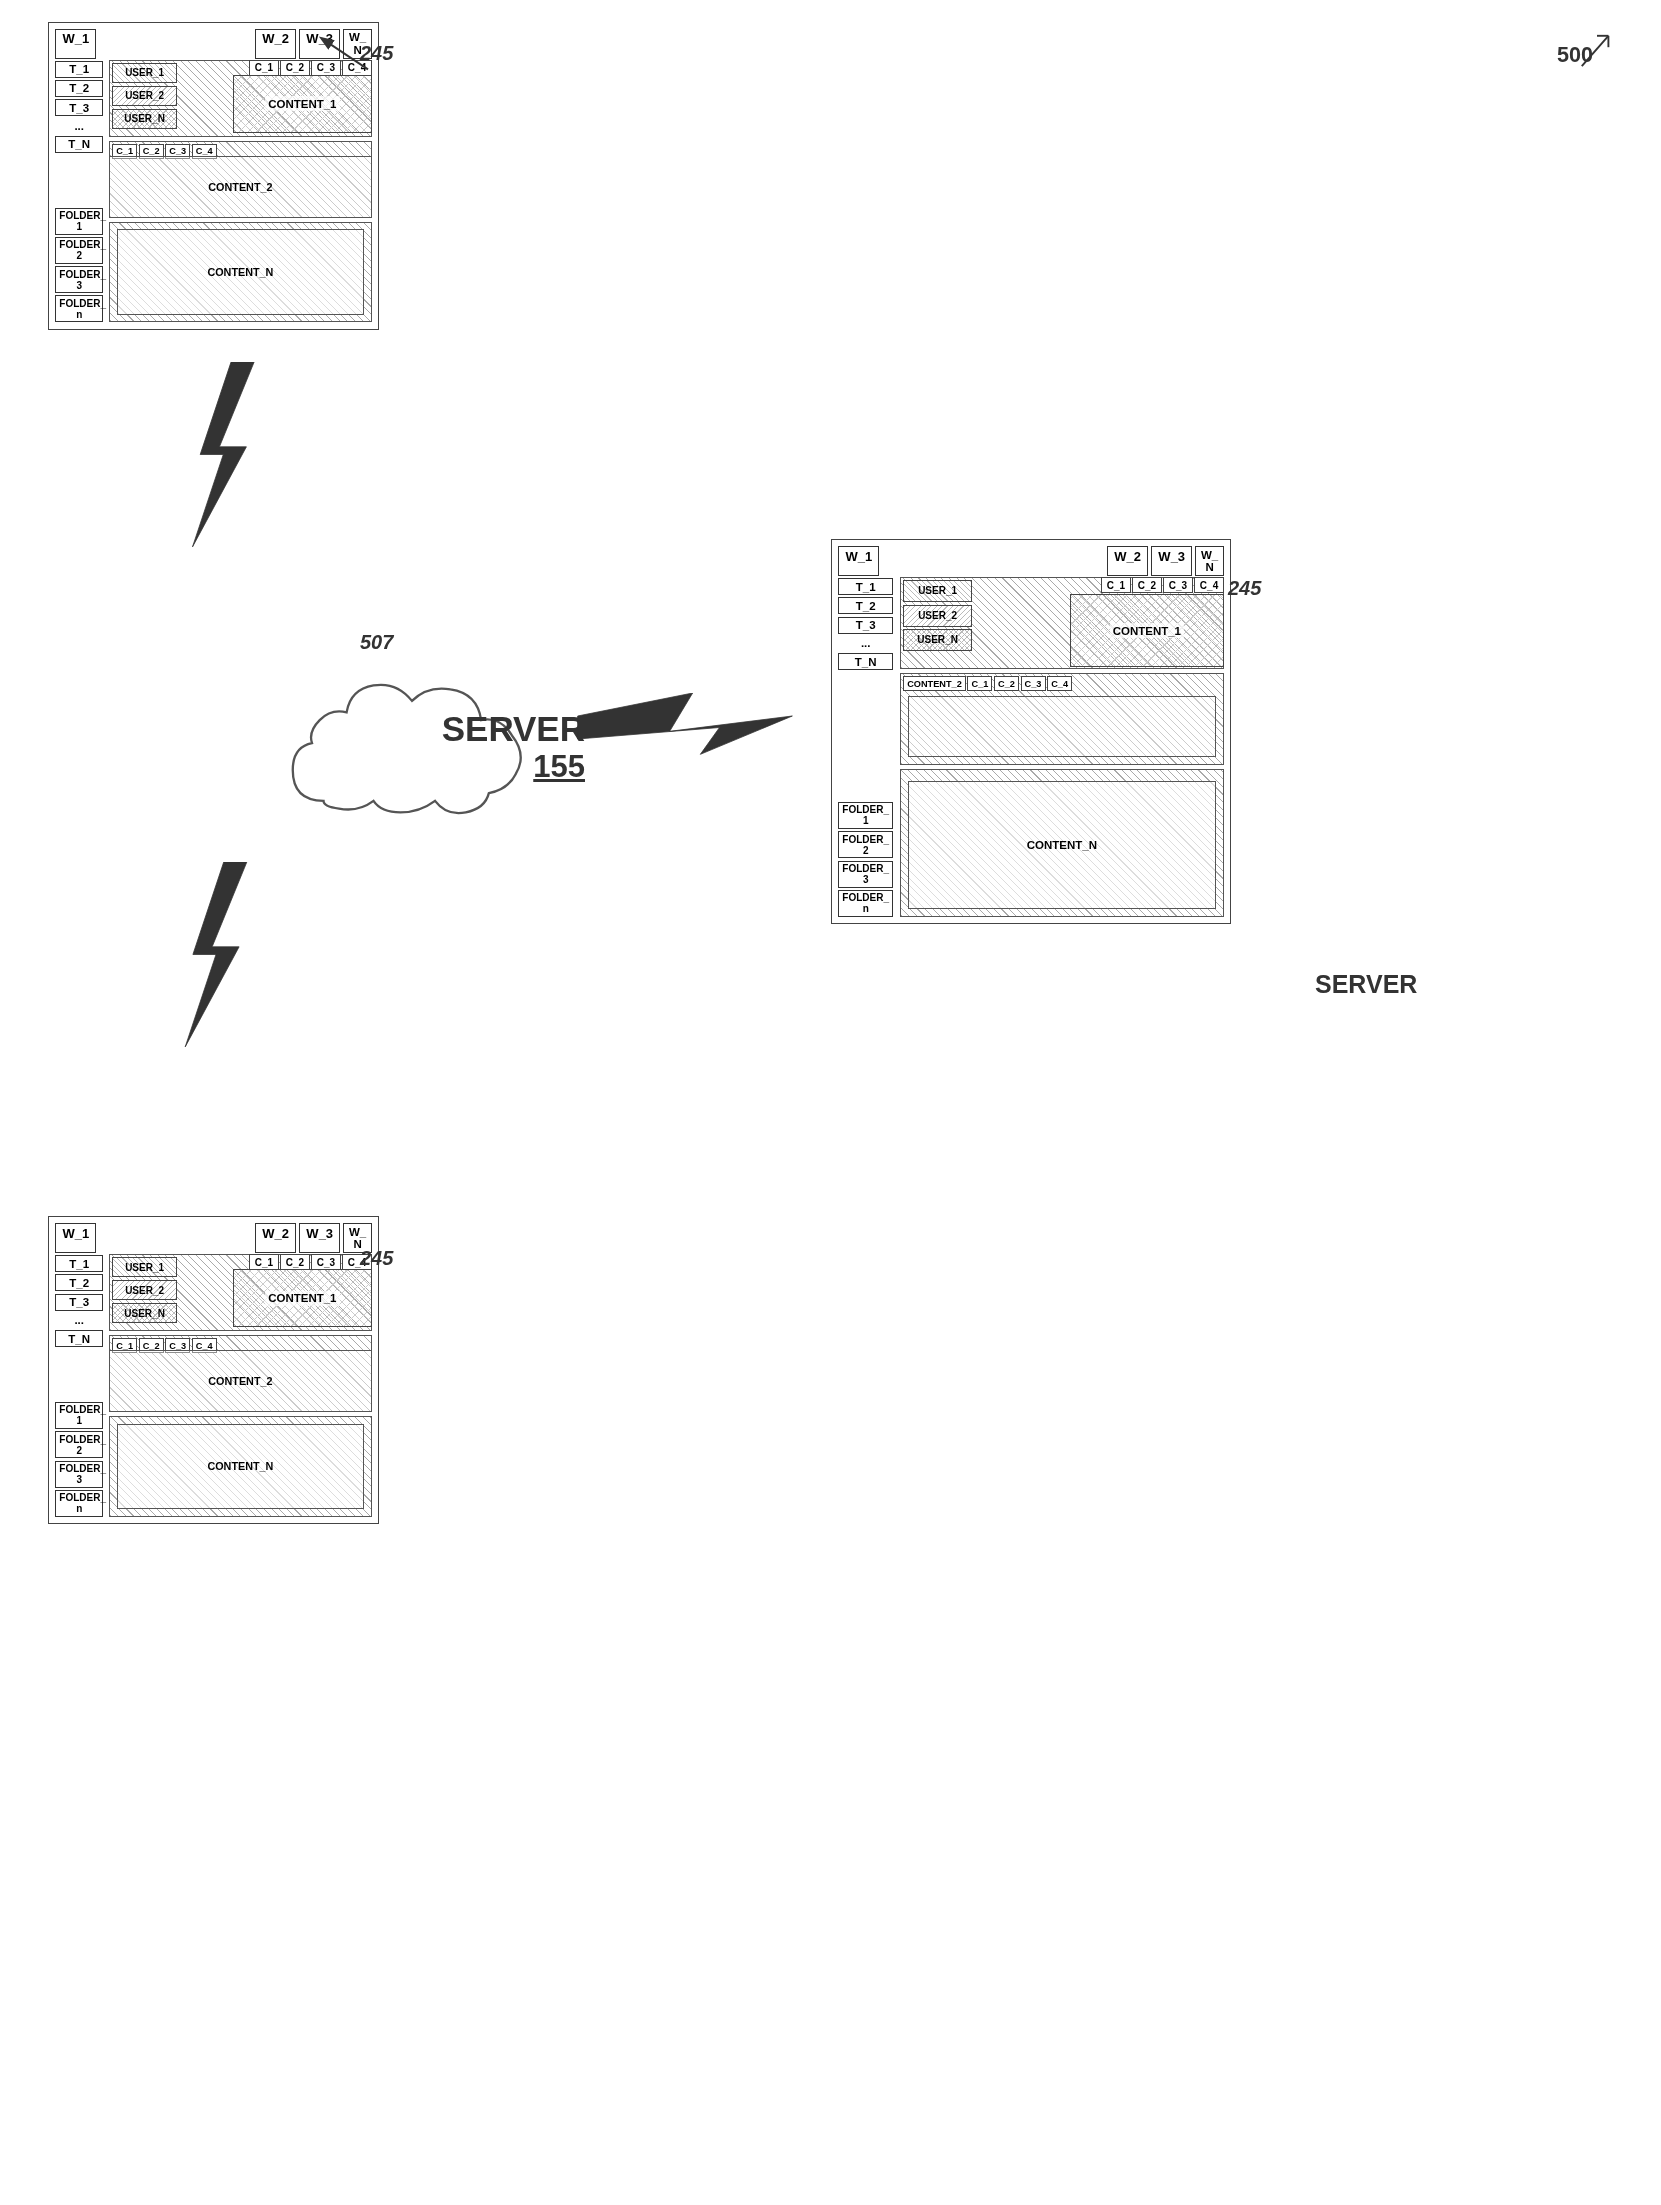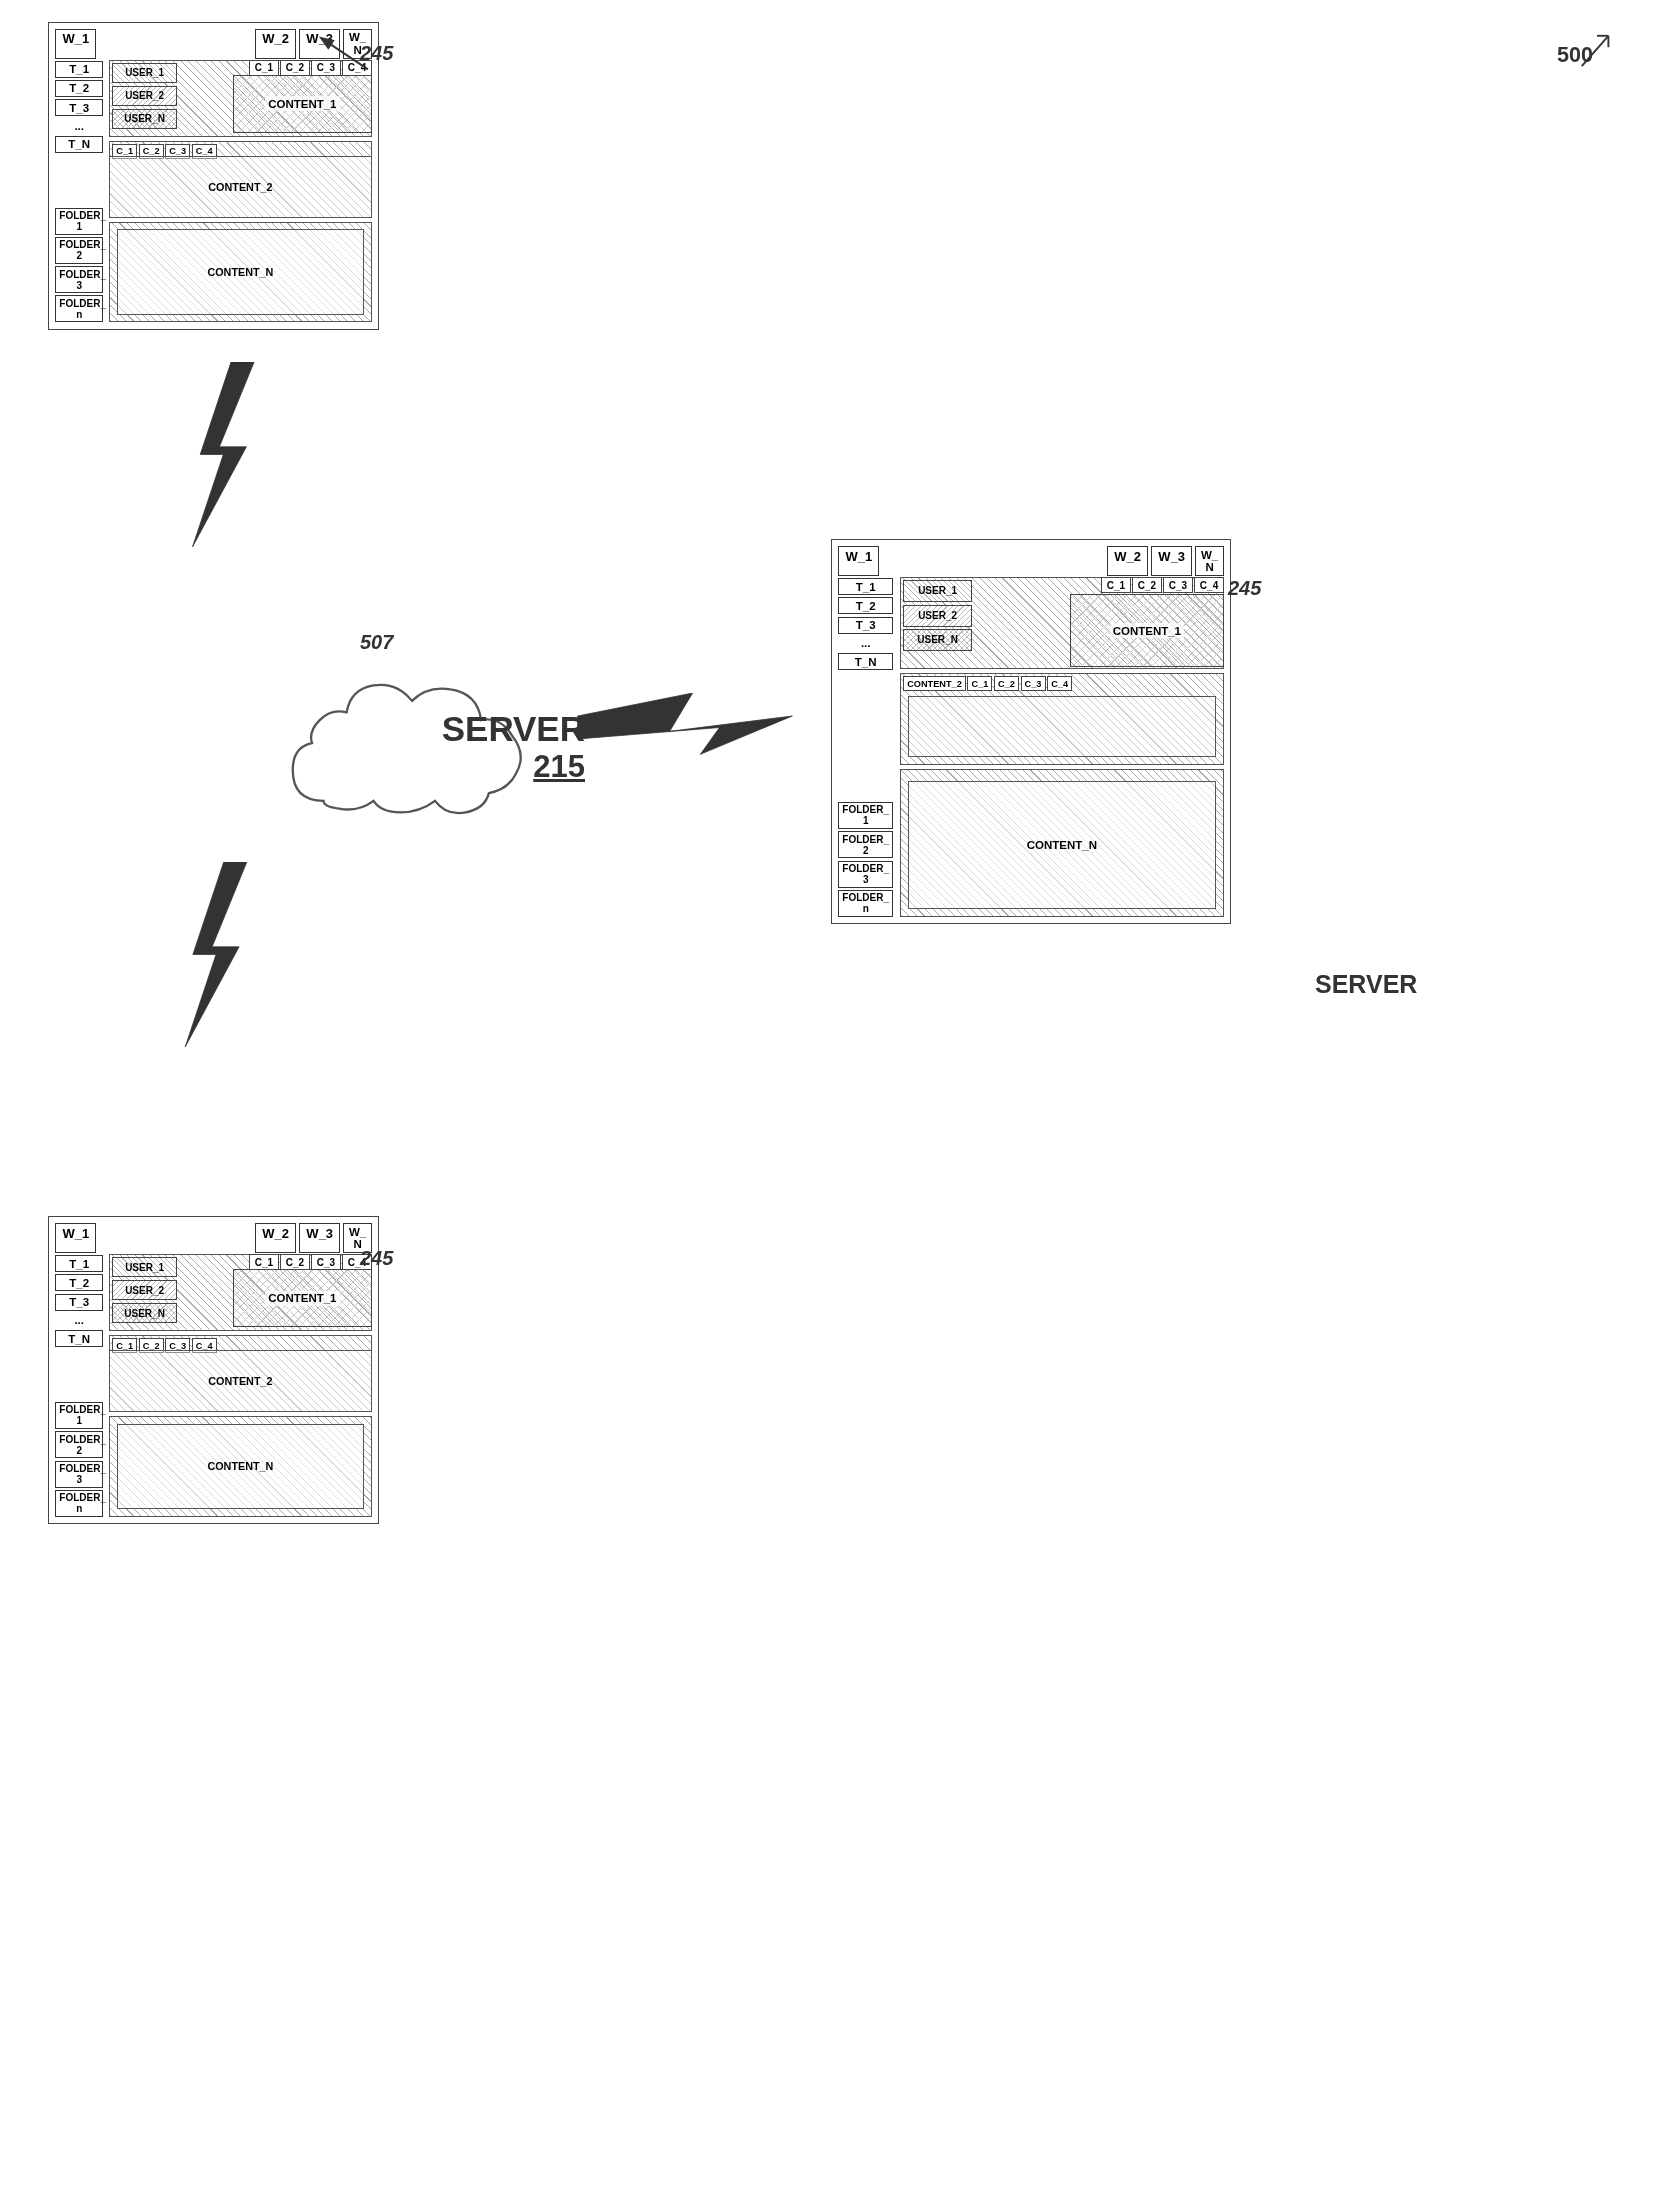--- a/index.html
+++ b/index.html
@@ -124,21 +124,21 @@
     <line x1="40" y1="5" x2="40" y2="20" stroke="#333" stroke-width="2.5"></line>
   </svg>
 
   <div style="position:absolute; left:262px; top:647px; width:323px; height:200px;">
     <svg width="323" height="200" viewBox="0 0 420 260">
 
       <path d="M80,200 Q40,200 40,160 Q40,130 65,125 Q60,110 75,95 Q90,80 110,85 Q115,55 145,50 Q175,45 195,70 Q215,50 245,55 Q280,60 285,95 Q310,90 325,115 Q345,140 330,165 Q320,185 295,190 Q290,210 265,215 Q240,220 225,200 Q205,215 180,215 Q155,215 145,200 Q125,215 100,210 Q80,208 80,200 Z" fill="white" stroke="#555" stroke-width="3"></path>
     </svg>
     <div style="position:absolute; top:62px; left:0; right:0; text-align:right;">
       <div style="font-size:35px; font-weight:bold; color:#333;">SERVER</div>
-      <div style="font-size:31px; font-weight:bold; color:#333; text-decoration:underline;">215</div>
+      <div style="font-size:31px; font-weight:bold; color:#333; text-decoration:underline;">155</div>
     </div>
   </div>
 
   <div style="position:absolute; left:360px; top:631px; font-size:20px; font-weight:bold; color:#333; font-style:italic;">507</div>
 
   <svg style="position:absolute; left:154px; top:362px;" width="154" height="262" viewBox="0 0 200 340">
 
     <path d="M100,0 L60,120 L90,120 L50,240 L120,110 L85,110 L130,0 Z" fill="#333" stroke="#333" stroke-width="1"></path>
   </svg>
 

